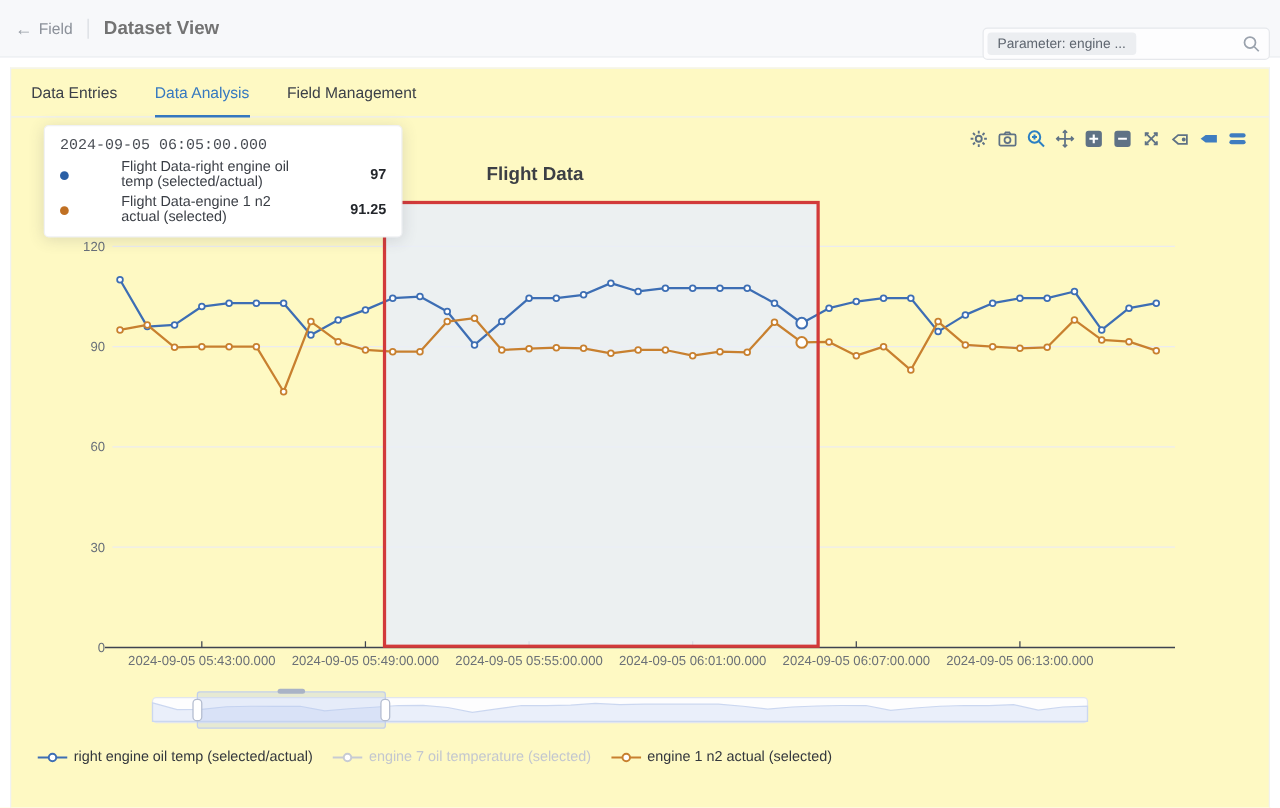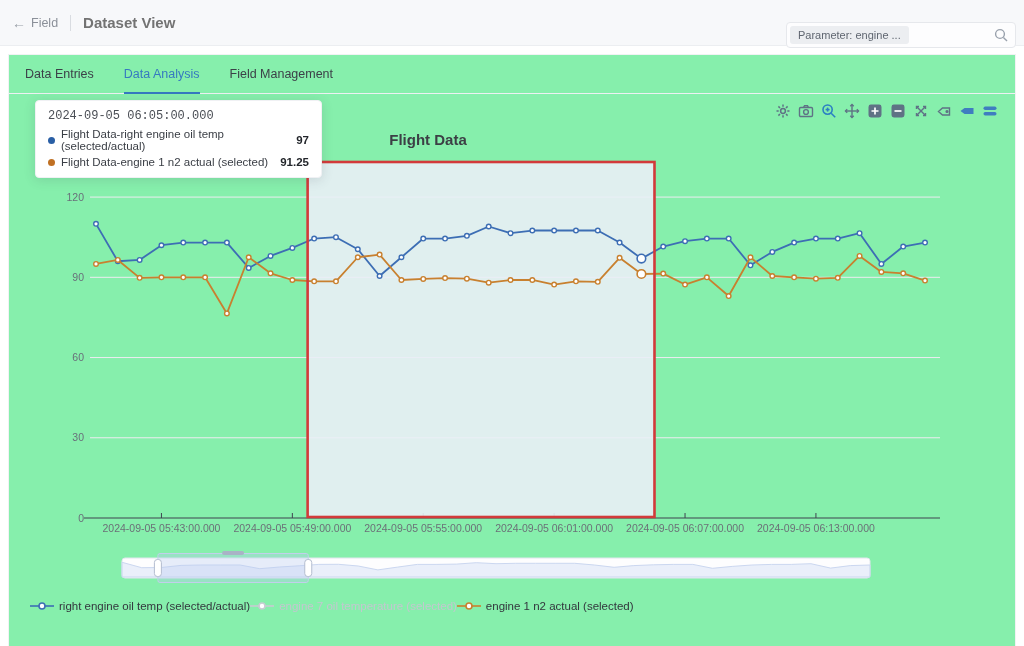--- a/index.html
+++ b/index.html
@@ -16,21 +16,21 @@
   .hdr-title { font-size:15px; font-weight:bold; color:#737373; }
   .searchbox { position:absolute; right:8px; top:22px; width:230px; height:26px;
                background:#fdfdfe; border:1px solid #e6e8ec; border-radius:4px;
                display:flex; align-items:center; padding:0 6px 0 3px; }
   .search-chip { background:#eceef1; border-radius:3px; font-size:11px; color:#5f6670;
                  padding:3px 8px; white-space:nowrap; }
   .search-spacer { flex:1; }
 
   
   .panel { position:absolute; left:8px; top:54px; width:1008px; height:592px;
-           background:#86efac; border:1px solid #f1f2f4; border-bottom:none; }
+           background:#fef9c3; border:1px solid #f1f2f4; border-bottom:none; }
   .tabs { display:flex; gap:30px; padding:12px 18px 0 16px; border-bottom:1px solid #eef0f3; }
   .tab { font-size:12.5px; color:#3c4048; padding-bottom:11px; cursor:pointer; }
   .tab.active { color:#3679c0; border-bottom:2px solid #3679c0; margin-bottom:-1px; }
 
   
   .chart-region { position:absolute; left:0; top:91px; width:1024px; height:555px; }
   .chart-svg { position:absolute; left:0; top:0; }
   .chart-title { position:absolute; left:0; top:40px; width:856px; text-align:center;
                  font-size:15px; font-weight:bold; color:#3c3f45; pointer-events:none; }
 
@@ -39,28 +39,28 @@
   .mb-icon { width:16px; height:16px; color:#5f7285; cursor:pointer; display:flex; }
   .mb-icon.active { color:#2b7fc3; }
   .mb-icon.brand { color:#3f7dc0; }
   .mb-icon svg { width:16px; height:16px; }
 
   
   .tooltip { position:absolute; left:35px; top:9px; width:287px; background:#fff;
              border:1px solid #f0f1f4; border-radius:4px;
              box-shadow:0 2px 12px rgba(60,70,90,.16); padding:8px 12px 9px; z-index:5; }
   .tt-time { font-size:12px; color:#4a4e55; margin-bottom:5px;font-family:Liberation Mono, monospace; }
-  .tt-row { display:flex; align-items:center; font-size:11.5px; color:#3a3e45; margin-top:4px; }
+  .tt-row { display:flex; align-items:center; font-size:11.5px; color:#3a3e45; margin-top:4px;gap:36px; }
   .tt-dot { width:7px; height:7px; border-radius:50%; margin-right:6px; flex:none; }
   .tt-label { flex:1; }
   .tt-value { font-weight:bold; color:#23262b; margin-left:8px; }
 
   
   .legend { position:absolute; left:30px; top:509px; display:flex; align-items:center;
-            font-size:11.5px; color:#33373d; }
+            gap:16px; font-size:11.5px; color:#33373d; }
   .legend-item { display:flex; align-items:center; gap:5px; cursor:pointer; }
   .legend-item.disabled { color:#c3c7cf; }
 </style>
 </head>
 <body>
 
 <div class="header">
   <div class="back">
     <span class="back-arrow">←</span>
     <span>Field</span>

